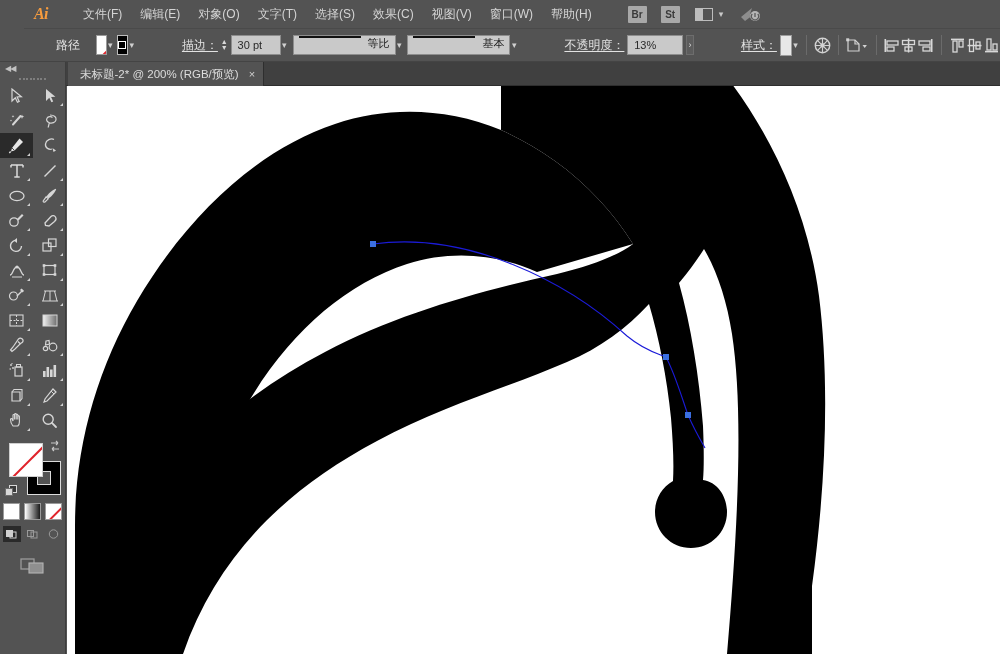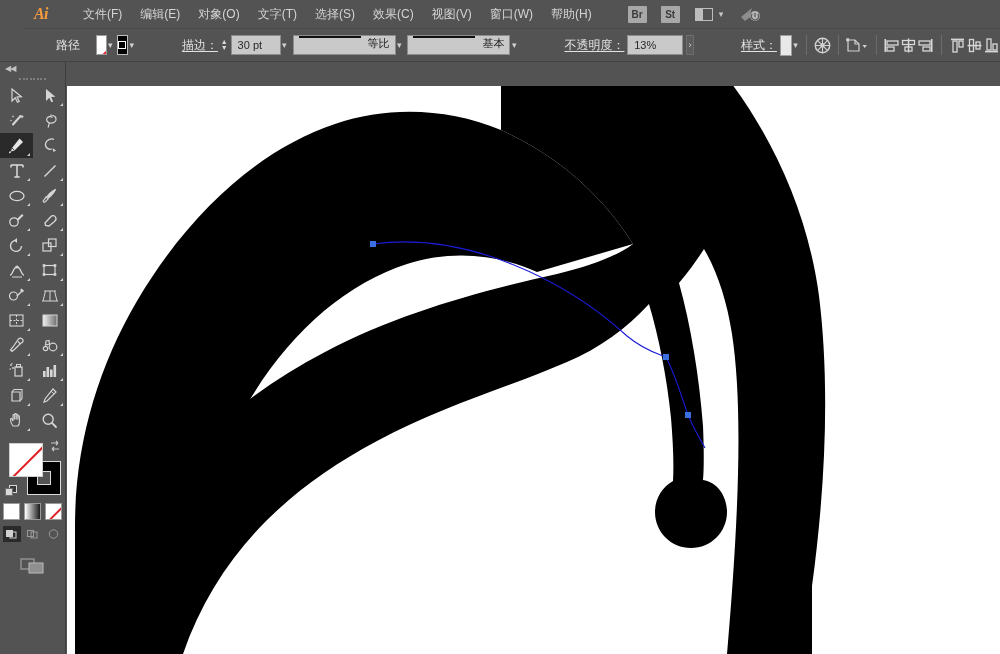--- a/index.html
+++ b/index.html
@@ -323,20 +323,26 @@
     </div>
     <div class="icon-btn">
       <svg width="17" height="17" viewBox="0 0 17 17">
         <rect x="2" y="13.8" width="13" height="1.6" fill="#d8d8d8"></rect>
         <rect x="4" y="2" width="4" height="11" fill="none" stroke="#d8d8d8" stroke-width="1.3"></rect>
         <rect x="10" y="7" width="4" height="6" fill="none" stroke="#d8d8d8" stroke-width="1.3"></rect>
       </svg>
     </div>
   </div>
 
+  <div class="tabbar">
+    <div class="tab">
+      <span class="tab-title">未标题-2* @ 200% (RGB/预览)</span>
+      <span class="tab-close">×</span>
+    </div>
+  </div>
 
   <div class="toolpanel">
     <div class="tp-head">◀◀</div>
     <div class="tp-grip">
       <i></i>
         <i></i>
         <i></i>
         <i></i>
         <i></i>
         <i></i>

